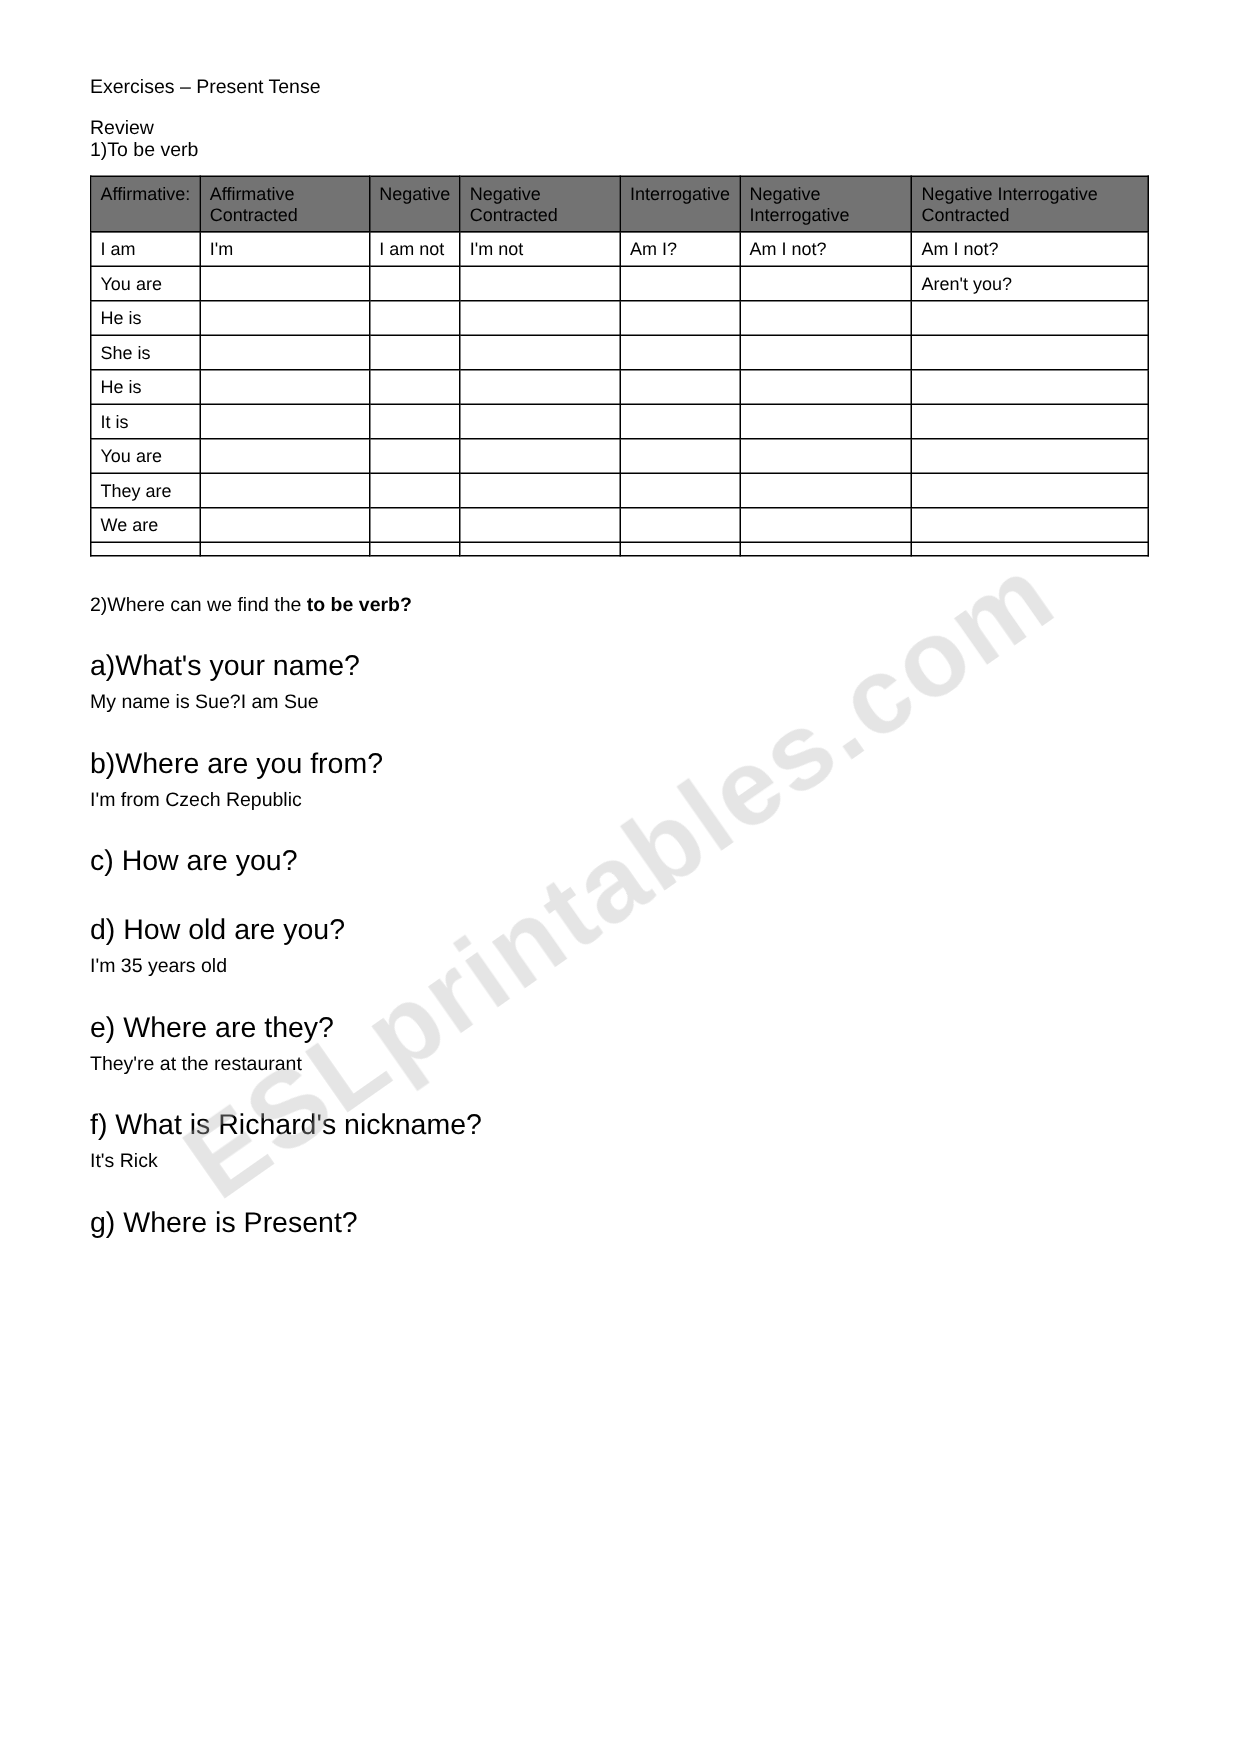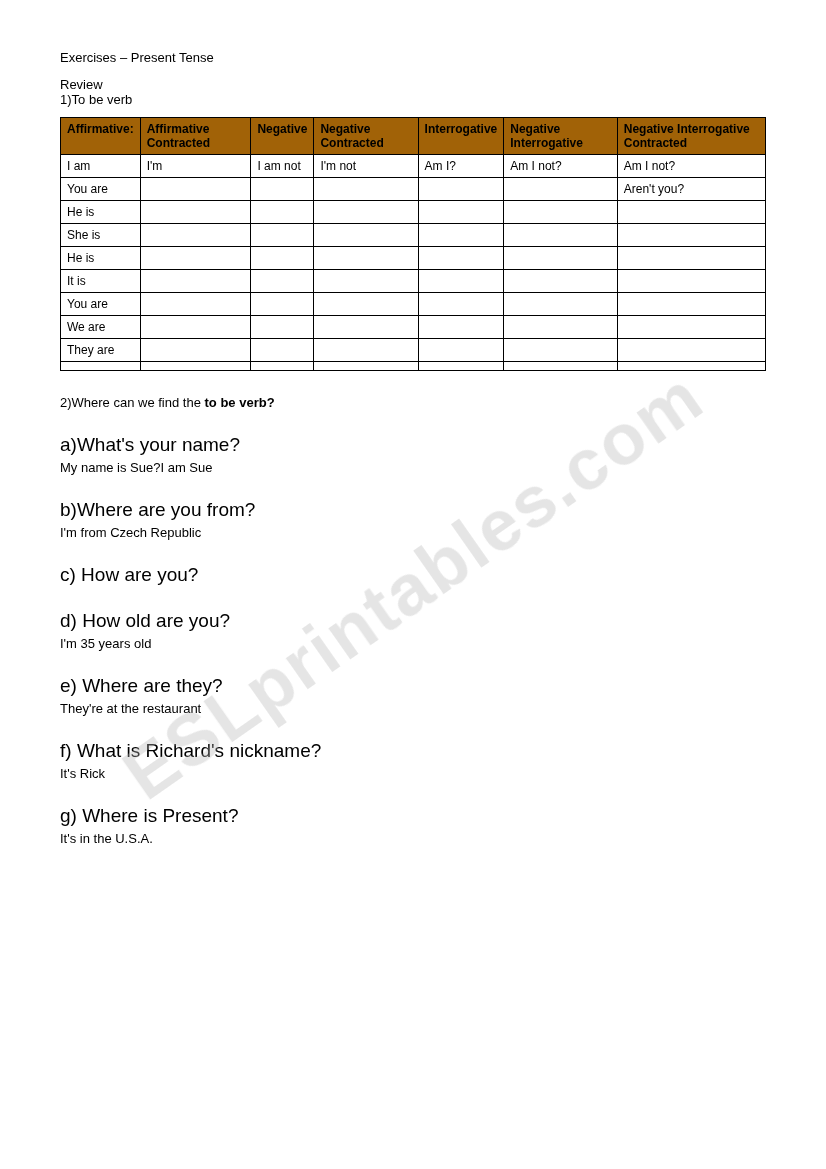--- a/index.html
+++ b/index.html
@@ -41,22 +41,22 @@
     }
 
     table td, table th {
       border: 1px solid #000;
       padding: 4px 6px;
       vertical-align: top;
       min-height: 22px;
     }
 
     table thead td {
-      font-weight: bold;
-      background: #a16207;
+      font-weight: normal;
+      background: #737373;
     }
 
     .section2-title {
       font-size: 13px;
       margin-bottom: 10px;
     }
 
     .section2-title strong {
       font-weight: bold;
     }
@@ -169,30 +169,30 @@
       <tr>
         <td>You are</td>
         <td style="min-height: 22px;"></td>
         <td style="min-height: 22px;"></td>
         <td style="min-height: 22px;"></td>
         <td style="min-height: 22px;"></td>
         <td style="min-height: 22px;"></td>
         <td style="min-height: 22px;"></td>
       </tr>
       <tr>
+        <td>They are</td>
+        <td style="min-height: 22px;"></td>
+        <td style="min-height: 22px;"></td>
+        <td style="min-height: 22px;"></td>
+        <td style="min-height: 22px;"></td>
+        <td style="min-height: 22px;"></td>
+        <td style="min-height: 22px;"></td>
+      </tr>
+      <tr>
         <td>We are</td>
-        <td style="min-height: 22px;"></td>
-        <td style="min-height: 22px;"></td>
-        <td style="min-height: 22px;"></td>
-        <td style="min-height: 22px;"></td>
-        <td style="min-height: 22px;"></td>
-        <td style="min-height: 22px;"></td>
-      </tr>
-      <tr>
-        <td>They are</td>
         <td style="min-height: 22px;"></td>
         <td style="min-height: 22px;"></td>
         <td style="min-height: 22px;"></td>
         <td style="min-height: 22px;"></td>
         <td style="min-height: 22px;"></td>
         <td style="min-height: 22px;"></td>
       </tr>
       <tr>
         <td style="min-height: 22px;"></td>
         <td style="min-height: 22px;"></td>
@@ -228,15 +228,14 @@
     <div class="qa-block">
       <div class="question">e)  Where are they?</div>
       <div class="answer">They're at the restaurant</div>
     </div>
     <div class="qa-block">
       <div class="question">f) What is Richard's nickname?</div>
       <div class="answer">It's Rick</div>
     </div>
     <div class="qa-block">
       <div class="question">g) Where is Present?</div>
-      <div class="answer">It's in the U.S.A.</div>
     </div>
   </div>
 
 </body></html>

